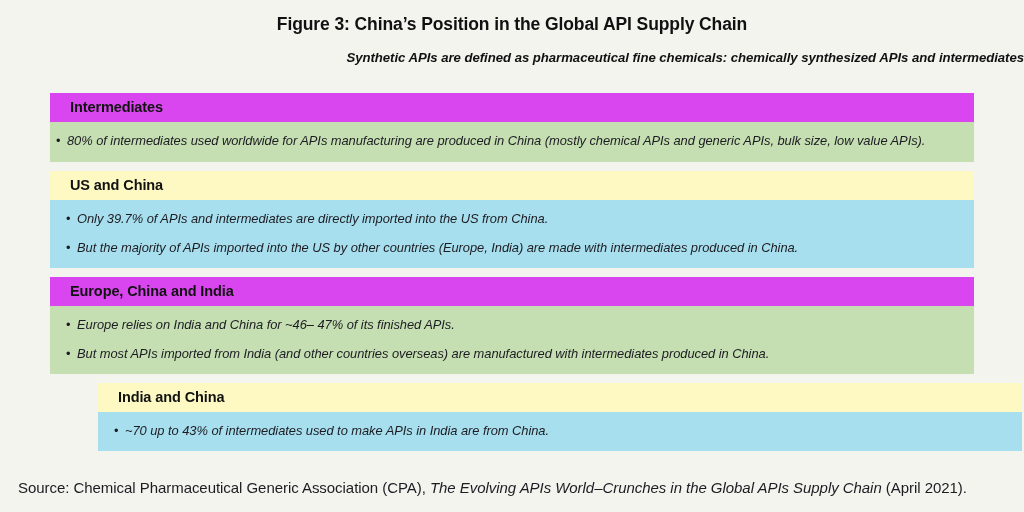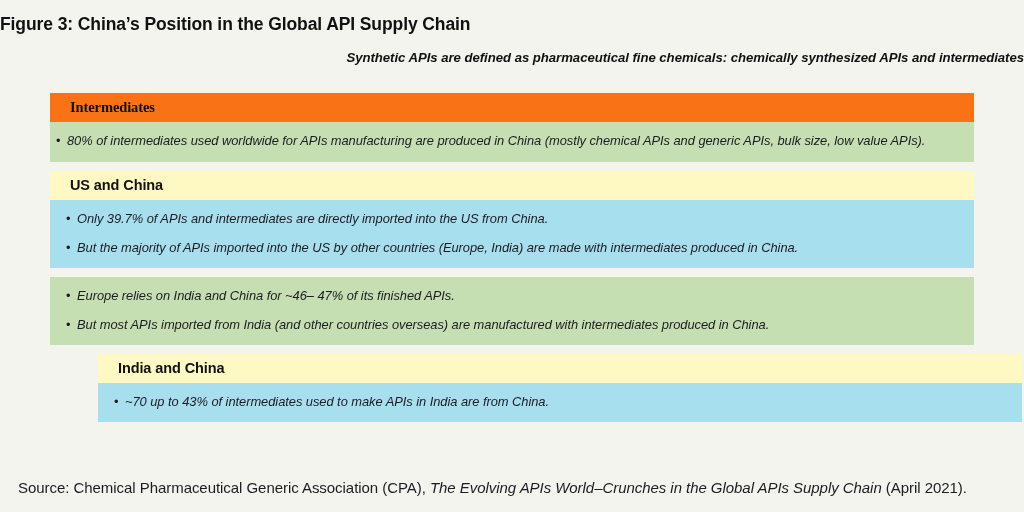--- a/index.html
+++ b/index.html
@@ -20,21 +20,21 @@
     height: 512px;
     box-sizing: border-box;
   }
 
   
   .fig-title {
     position: absolute;
     left: 0;
     top: 14px;
     width: 1024px;
-    text-align: left;
+    text-align: center;
     font-size: 17.5px;
     font-weight: bold;
     letter-spacing: -0.1px;
     color: #111111;
   }
   .fig-subtitle {
     position: absolute;
     left: 0;
     top: 50px;
     width: 1024px;
@@ -87,21 +87,21 @@
     text-align: left;
     font-size: 12.9px;
     line-height: 19px;
   }
   .bullet-text {
     flex: 1 1 auto;
     font-style: italic;
   }
 
   
-  .green .block-header { background: #f97316; font-family: Liberation Serif, serif; }
+  .green .block-header { background: #d946ef; }
   .green .block-body   { background: #c5dfb2; }
   .blue  .block-header { background: #fef9c3; }
   .blue  .block-body   { background: #a8dfee; }
 
   
   .tight .block-body { padding-left: 6px; }
   .tight .bullet-row { line-height: 20px; }
 
   
   .source {
@@ -145,20 +145,21 @@
           <span class="bullet-text">Only 39.7% of APIs and intermediates are directly imported into the US from China.</span>
         </div>
         <div class="bullet-row">
           <span class="bullet-dot">•</span>
           <span class="bullet-text">But the majority of APIs imported into the US by other countries (Europe, India) are made with intermediates produced in China.</span>
         </div>
       </div>
     </div>
 
     <div class="block green">
+      <div class="block-header">Europe, China and India</div>
       <div class="block-body">
         <div class="bullet-row">
           <span class="bullet-dot">•</span>
           <span class="bullet-text">Europe relies on India and China for ~46– 47% of its finished APIs.</span>
         </div>
         <div class="bullet-row">
           <span class="bullet-dot">•</span>
           <span class="bullet-text">But most APIs imported from India (and other countries overseas) are manufactured with intermediates produced in China.</span>
         </div>
       </div>

